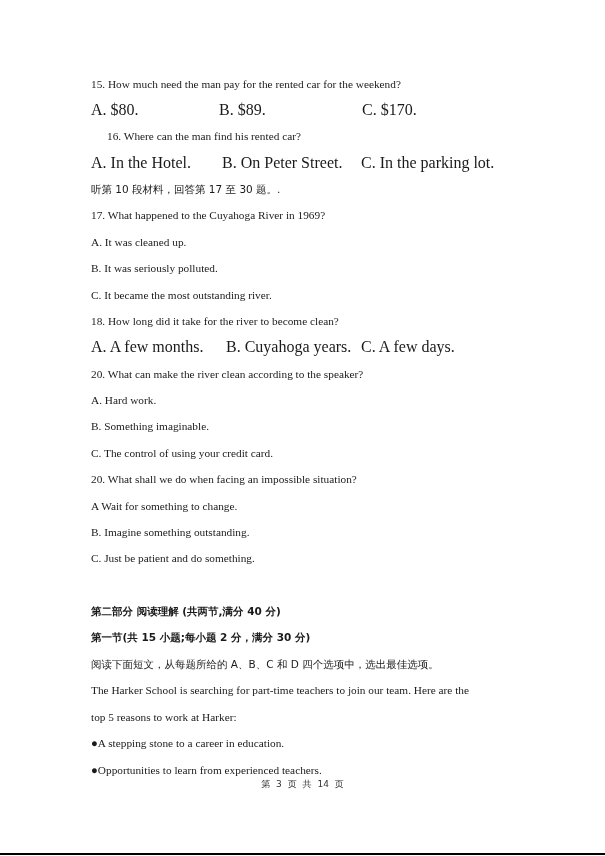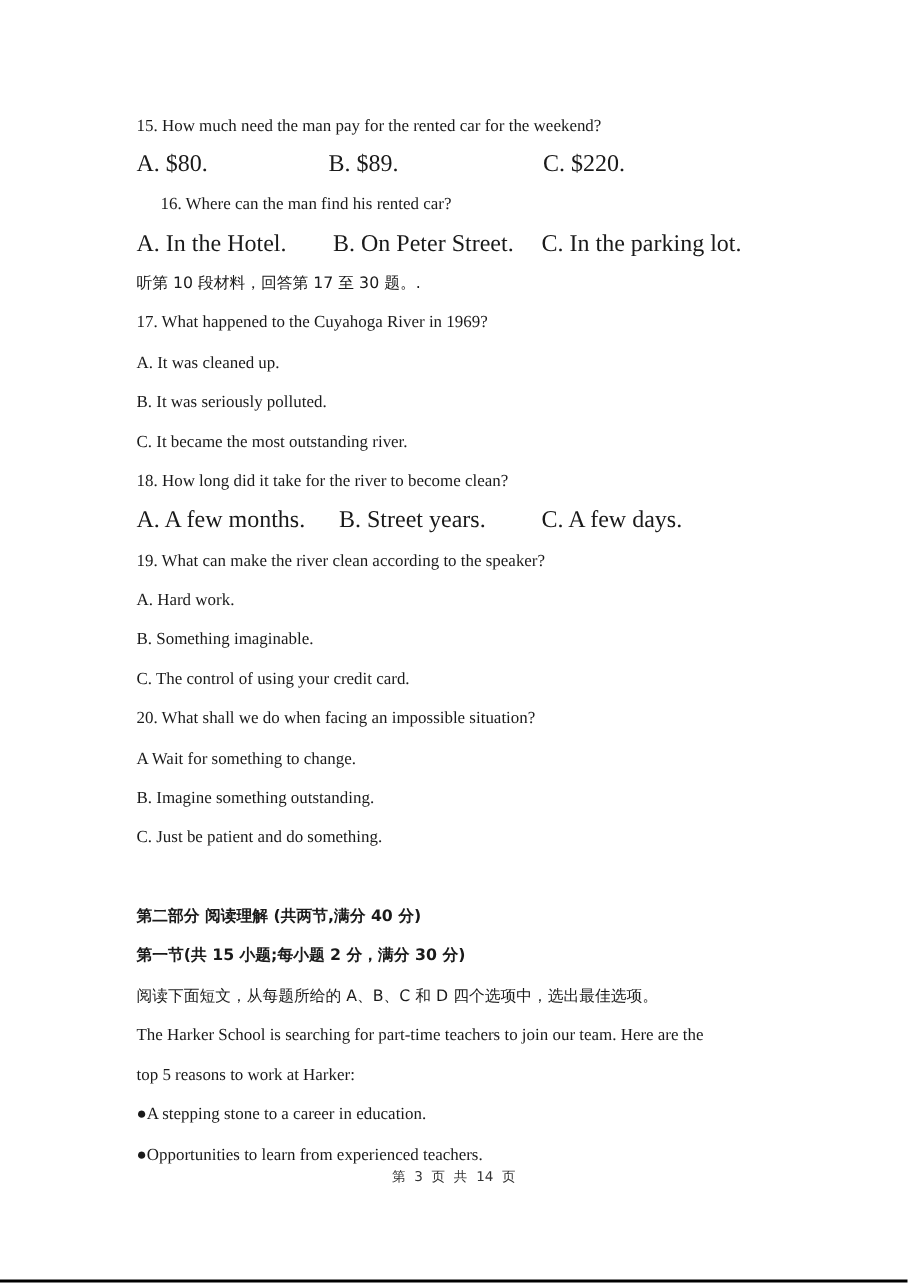--- a/index.html
+++ b/index.html
@@ -63,40 +63,40 @@
     }
   </style>
 </head>
 <body>
 
 <div class="page">
 
   <div class="line" style="top:77px;">15. How much need the man pay for the rented car for the weekend?</div>
   <div class="opt" style="left:91px; top:103px;">A. $80.</div>
   <div class="opt" style="left:219px; top:103px;">B. $89.</div>
-  <div class="opt" style="left:362px; top:103px;">C. $220.</div>
+  <div class="opt" style="left:362px; top:103px;">C. $170.</div>
 
   <div class="line" style="top:129px;margin-left:16px;">16. Where can the man find his rented car?</div>
   <div class="opt" style="left:91px; top:156px;">A. In the Hotel.</div>
   <div class="opt" style="left:222px; top:156px;">B. On Peter Street.</div>
   <div class="opt" style="left:361px; top:156px;">C. In the parking lot.</div>
 
   <div class="line cjk" style="top:182px;">听第 10 段材料，回答第 17 至 30 题。.</div>
 
   <div class="line" style="top:208px;">17. What happened to the Cuyahoga River in 1969?</div>
   <div class="line" style="top:235px;">A. It was cleaned up.</div>
   <div class="line" style="top:261px;">B. It was seriously polluted.</div>
   <div class="line" style="top:288px;">C. It became the most outstanding river.</div>
 
   <div class="line" style="top:314px;">18. How long did it take for the river to become clean?</div>
   <div class="opt" style="left:91px; top:340px;">A. A few months.</div>
-  <div class="opt" style="left:226px; top:340px;">B. Street years.</div>
+  <div class="opt" style="left:226px; top:340px;">B. Cuyahoga years.</div>
   <div class="opt" style="left:361px; top:340px;">C. A few days.</div>
 
-  <div class="line" style="top:367px;">19. What can make the river clean according to the speaker?</div>
+  <div class="line" style="top:367px;">20. What can make the river clean according to the speaker?</div>
   <div class="line" style="top:393px;">A. Hard work.</div>
   <div class="line" style="top:419px;">B. Something imaginable.</div>
   <div class="line" style="top:446px;">C. The control of using your credit card.</div>
 
   <div class="line" style="top:472px;">20. What shall we do when facing an impossible situation?</div>
   <div class="line" style="top:499px;">A Wait for something to change.</div>
   <div class="line" style="top:525px;">B. Imagine something outstanding.</div>
   <div class="line" style="top:551px;">C. Just be patient and do something.</div>
 
   <div class="line cjk bold" style="top:604px;">第二部分  阅读理解 (共两节,满分 40 分)</div>

